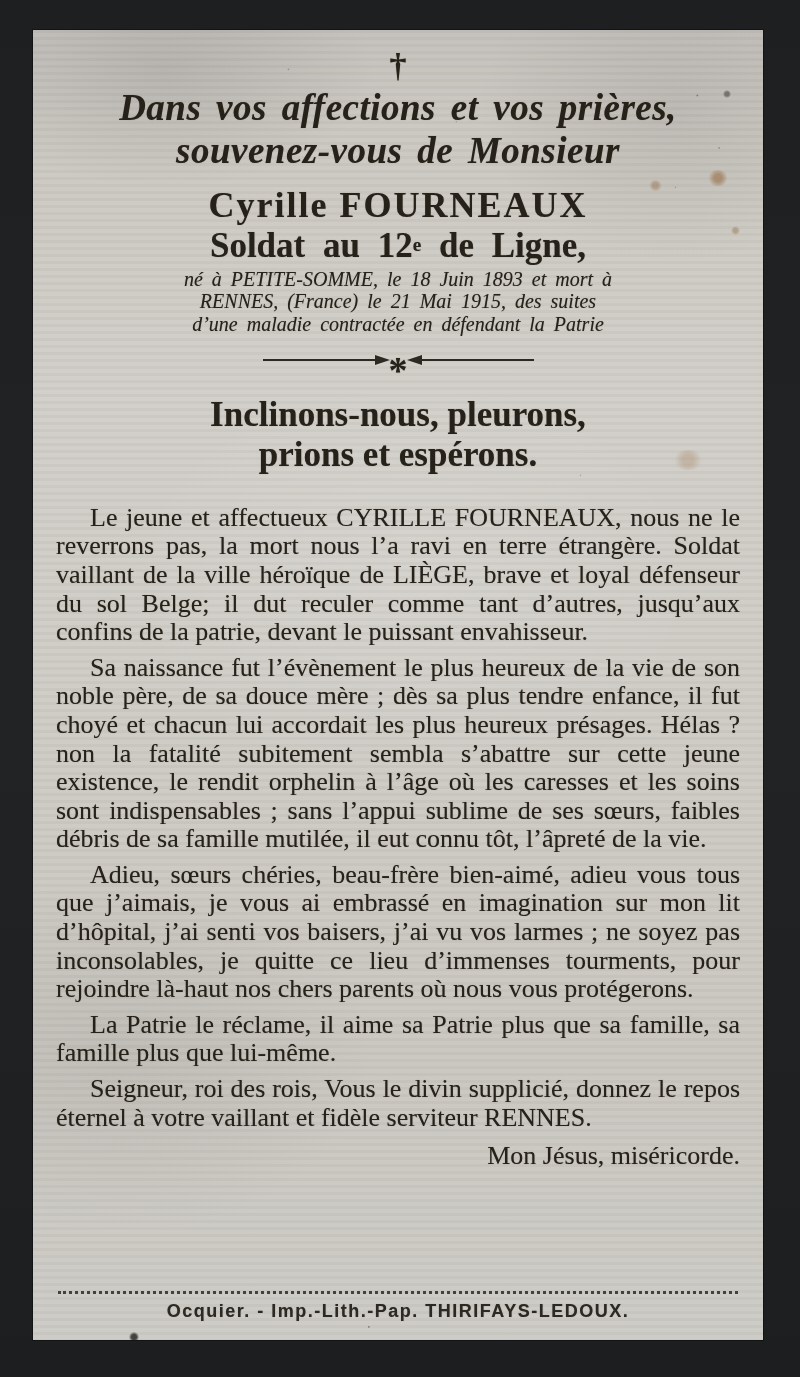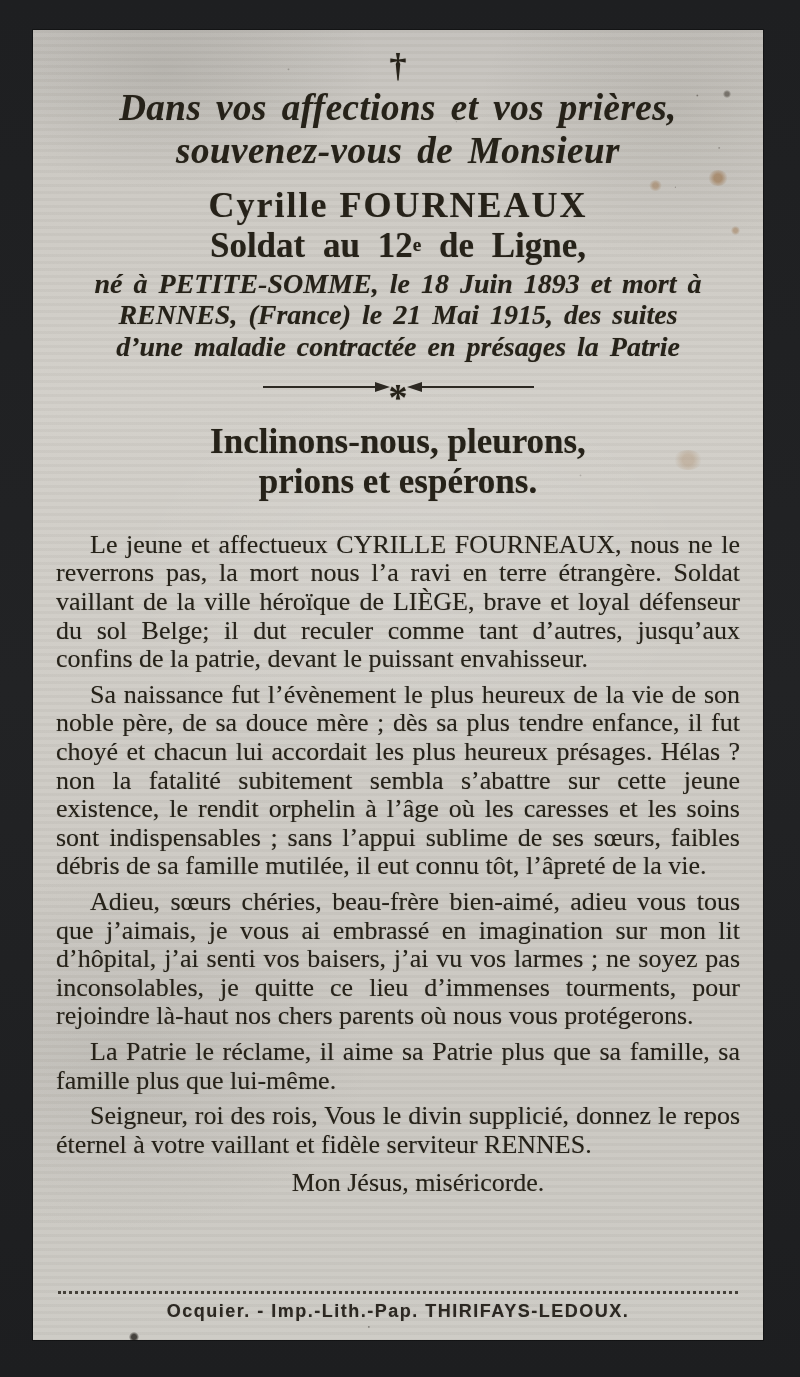--- a/index.html
+++ b/index.html
@@ -73,22 +73,22 @@
     word-spacing: 5px; letter-spacing: 0.5px;
     white-space: nowrap;
   }
   .name {
     font-weight: bold; font-size: 36px; line-height: 1.12;
     letter-spacing: 2px; white-space: nowrap; margin-top: 12px;
   }
   .rank { font-weight: bold; font-size: 35px; line-height: 1.22; word-spacing: 9px; white-space: nowrap; }
   .rank .sup { font-size: 0.55em; position: relative; top: -0.33em; }
   .vital {
-    font-weight: bold; font-style: italic;
-    font-size: 28px; line-height: 1.13;
+    font-weight: normal; font-style: italic;
+    font-size: 20px; line-height: 1.13;
     word-spacing: 4px; white-space: nowrap;
   }
   .divider {
     display: flex; align-items: center; justify-content: center;
     width: 330px; margin: 12px auto 2px; height: 26px;
   }
   .divider .rule { width: 112px; height: 2px; background: #2c2822; }
   .divider .tri-right {
     width: 0; height: 0;
     border-left: 15px solid #2c2822;
@@ -100,21 +100,21 @@
     border-top: 5px solid transparent; border-bottom: 5px solid transparent;
   }
   .divider .star {
     font-size: 38px; font-weight: bold; line-height: 0;
     margin: 0 -1px; transform: translateY(10px);
   }
   .heading { font-weight: bold; font-size: 35px; line-height: 1.12; }
   .heading.first { margin-top: 20px; }
   .body-text { text-align: justify; font-size: 26px; line-height: 1.1; margin-top: 30px; }
   .body-text p { margin: 0 0 7px; text-indent: 34px; }
-  .prayer { text-align: center; text-indent: 40px; font-size: 26px; margin-top: 2px; }
+  .prayer { text-align: right; text-indent: 40px; font-size: 26px; margin-top: 2px; }
   .footer { margin-top: auto; }
   .dotted-rule { border-top: 3px dotted #45413a; margin: 6px 2px 7px; height: 0; }
   .imprint {
     font-family: "Liberation Sans", "DejaVu Sans", sans-serif;
     font-weight: bold; font-size: 18px; letter-spacing: 1.5px;
     color: #2c2822; white-space: nowrap;
   }
 </style>
 </head>
 <body>
@@ -134,21 +134,21 @@
 
       <div class="intro">Dans vos affections et vos prières,</div>
       <div class="intro">souvenez-vous de Monsieur</div>
 
       <div class="name">Cyrille FOURNEAUX</div>
 
       <div class="rank"><span>Soldat au 12</span><span class="sup">e</span><span> de Ligne,</span></div>
 
       <div class="vital">né à PETITE-SOMME, le 18 Juin 1893 et mort à</div>
       <div class="vital">RENNES, (France) le 21 Mai 1915, des suites</div>
-      <div class="vital">d’une maladie contractée en présages la Patrie</div>
+      <div class="vital">d’une maladie contractée en défendant la Patrie</div>
 
       <div class="divider">
         <span class="rule"></span>
         <span class="tri-right"></span>
         <span class="star">*</span>
         <span class="tri-left"></span>
         <span class="rule"></span>
       </div>
 
       <div class="heading first">Inclinons-nous, pleurons,</div>

